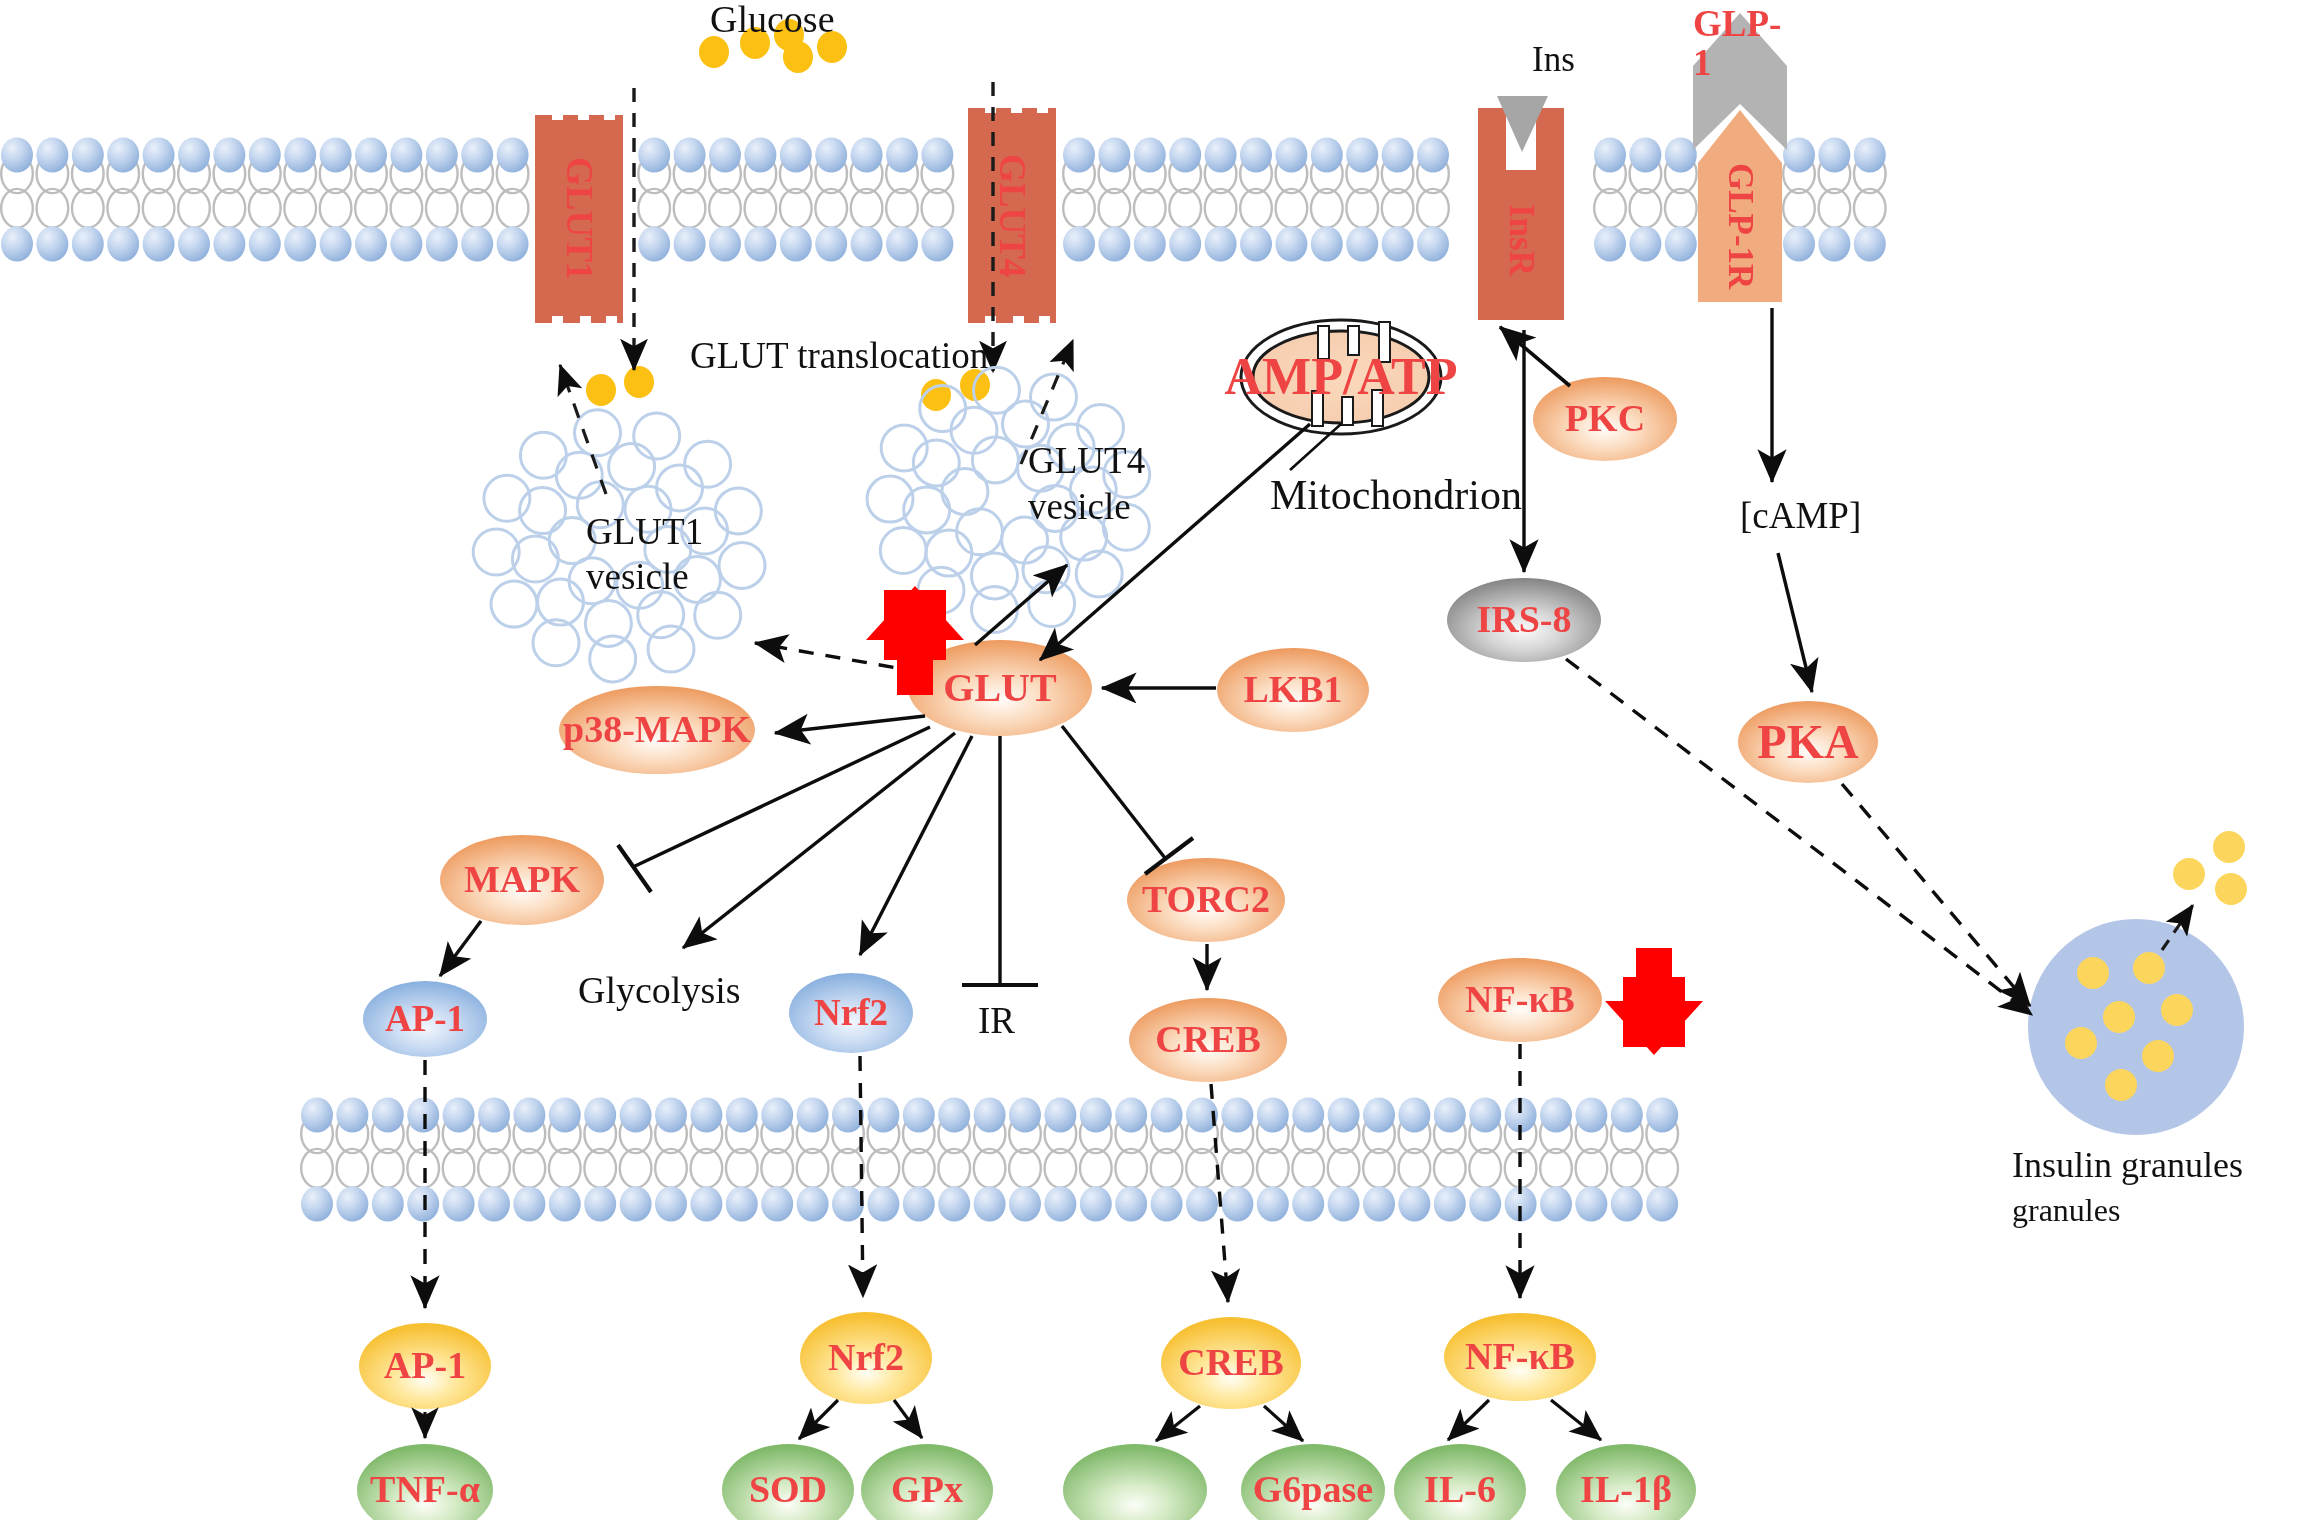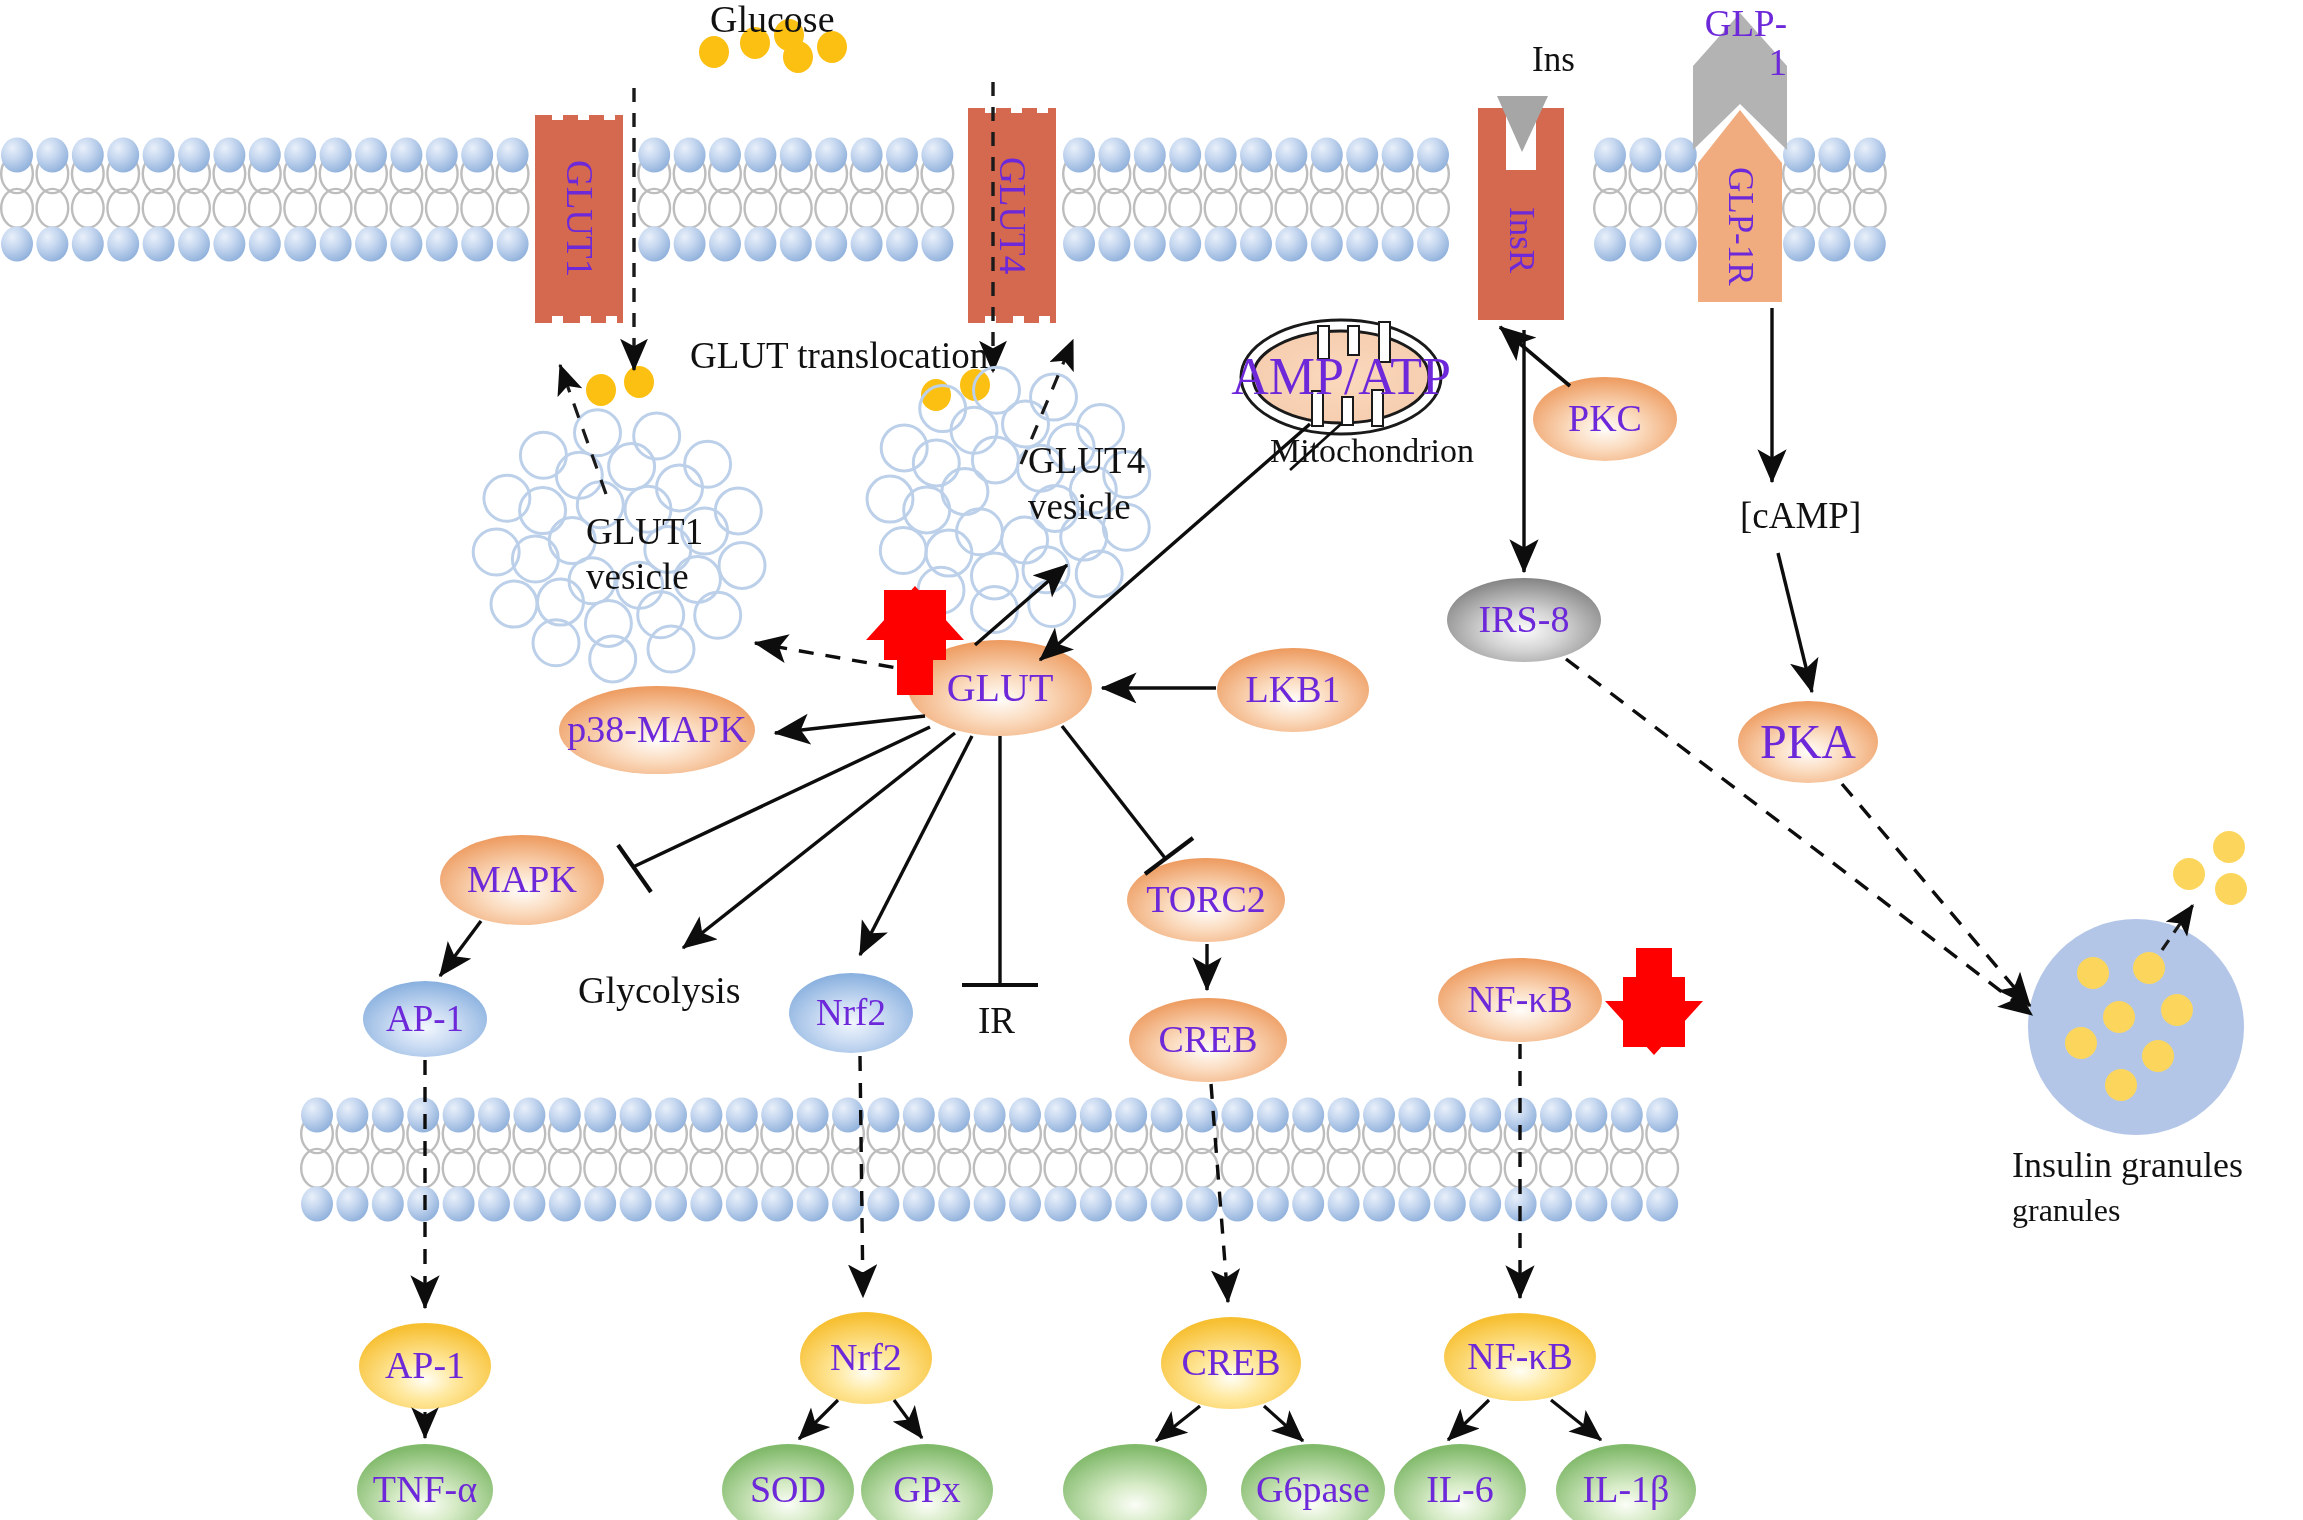--- a/index.html
+++ b/index.html
@@ -9,22 +9,22 @@
     font-family:"Liberation Serif","DejaVu Serif",serif;
   }
   #stage { position:absolute; inset:0; }
   svg.layer { position:absolute; left:0; top:0; width:2303px; height:1520px; }
   .lbl {
     position:absolute; color:#111; font-family:"Liberation Serif","DejaVu Serif",serif;
     white-space:nowrap; line-height:1.12;
   }
   .node-text {
     position:absolute; display:flex; align-items:center; justify-content:center;
-    color:#6d28d9; font-family:"Liberation Serif","DejaVu Serif",serif;
-    pointer-events:none; text-align:right; line-height:1.05;
+    color:#ef4444; font-family:"Liberation Serif","DejaVu Serif",serif;
+    pointer-events:none; text-align:left; line-height:1.05;font-weight:bold;
   }
   .vert { writing-mode:vertical-rl; text-orientation:mixed; }
 </style>
 </head>
 <body>
 
 <div id="stage">
 
 <svg class="layer" viewBox="0 0 2303 1520">
   <defs>
@@ -665,21 +665,21 @@
   <path d="M1654,1055 L1605,1001 L1703,1001 Z" fill="#ff0000"></path>
   <rect x="1636" y="948" width="36" height="80" fill="#ff0000"></rect>
 </svg>
 
 <div class="lbl" style="left:710px;top:-2px;font-size:38px;">Glucose</div>
 <div class="lbl" style="left:690px;top:335px;font-size:37px;">GLUT translocation</div>
 <div class="lbl" style="left:586px;top:511px;font-size:37px;">GLUT1</div>
 <div class="lbl" style="left:586px;top:556px;font-size:37px;">vesicle</div>
 <div class="lbl" style="left:1028px;top:440px;font-size:37px;">GLUT4</div>
 <div class="lbl" style="left:1028px;top:486px;font-size:37px;">vesicle</div>
-<div class="lbl" style="left:1270px;top:432px;font-size:34px;">Mitochondrion</div>
+<div class="lbl" style="left:1270px;top:472px;font-size:42px;">Mitochondrion</div>
 <div class="lbl" style="left:1494px;top:40px;font-size:35px;margin-left:38px;">Ins</div>
 <div class="lbl" style="left:1740px;top:495px;font-size:37px;">[cAMP]</div>
 <div class="lbl" style="left:578px;top:969px;font-size:38px;">Glycolysis</div>
 <div class="lbl" style="left:978px;top:1000px;font-size:37px;">IR</div>
 <div class="lbl" style="left:2012px;top:1145px;font-size:36px;">Insulin  granules</div>
 <div class="lbl" style="left:2012px;top:1193px;font-size:32px;">granules</div>
 
 <div class="node-text vert" style="left:535px;top:115px;width:88px;height:208px;font-size:37px;">GLUT1</div>
 <div class="node-text vert" style="left:968px;top:108px;width:88px;height:215px;font-size:37px;">GLUT4</div>
 <div class="node-text vert" style="left:1478px;top:160px;width:86px;height:160px;font-size:35px;">InsR</div>

